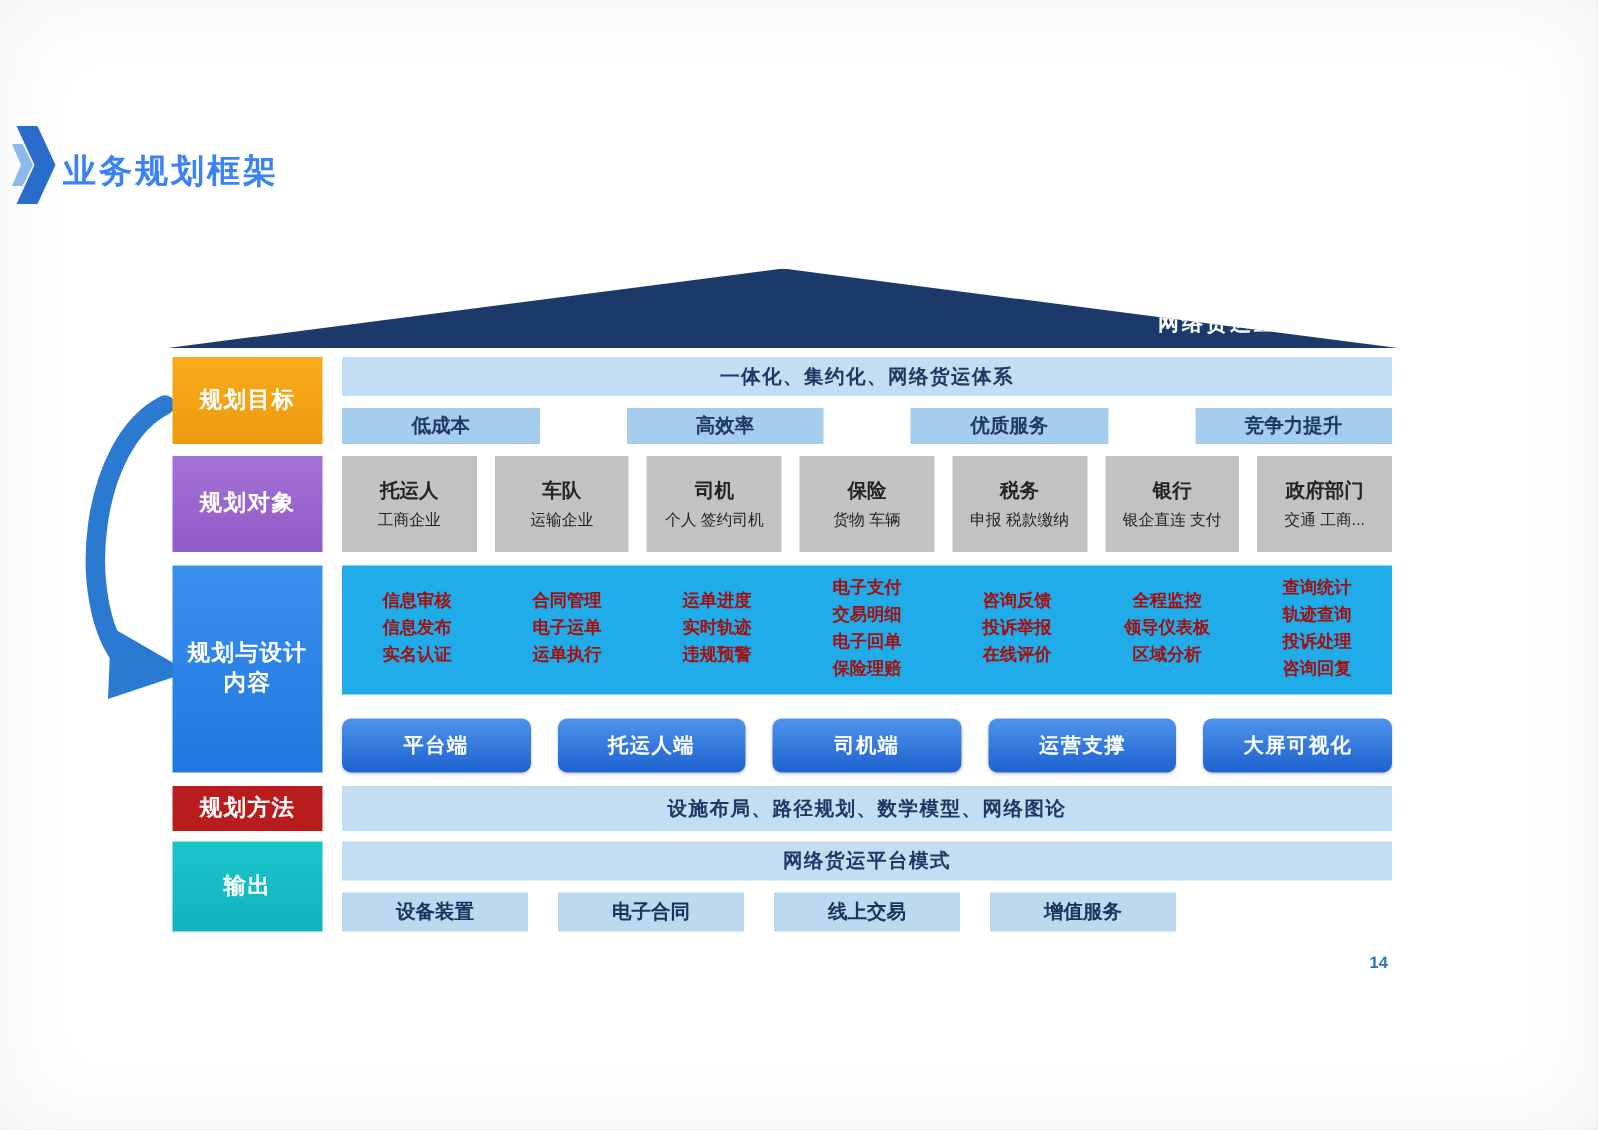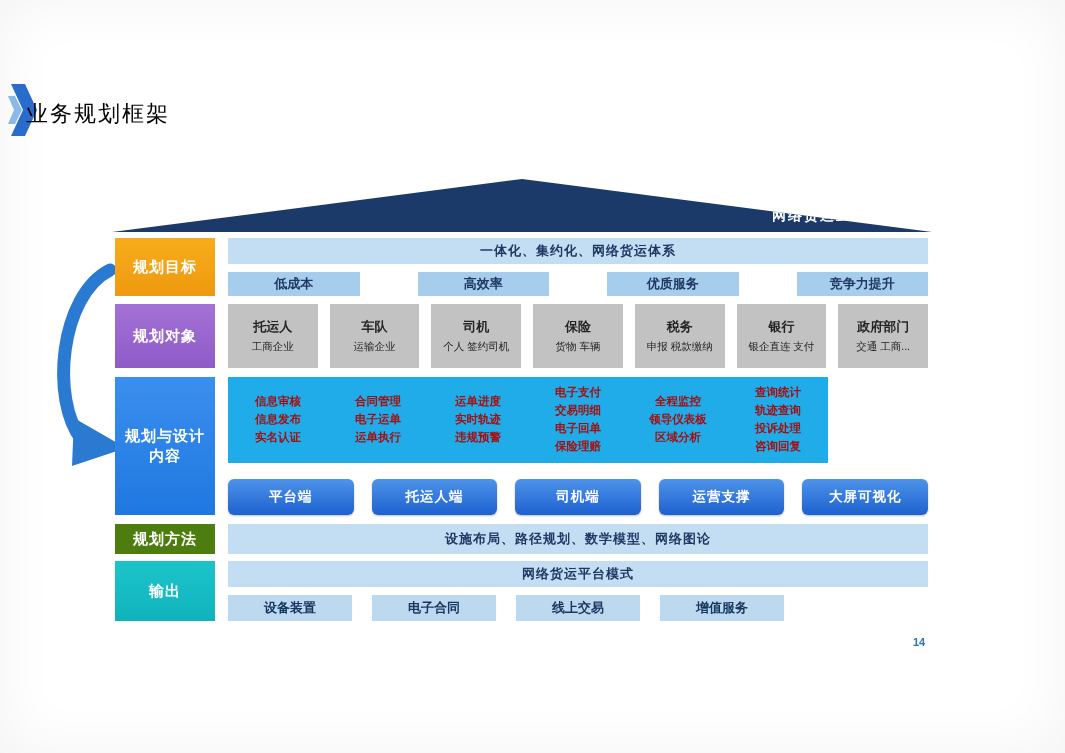--- a/index.html
+++ b/index.html
@@ -1,31 +1,31 @@
 <!DOCTYPE html>
 <html><head>
 <meta charset="utf-8">
 <style>
   *{box-sizing:border-box;margin:0;padding:0}
   html,body{background:#e6e6e6}
   body{font-family:"Liberation Sans","DejaVu Sans",sans-serif}
   .slide{position:relative;width:1065px;height:753px;background:#ffffff;overflow:hidden;
          box-shadow:inset 0 0 60px rgba(0,0,0,0.05)}
-  .slide-title{position:absolute;left:26px;top:99px;font-size:22px;font-weight:normal;color:#000000;letter-spacing:2px}
+  .slide-title{position:absolute;left:42px;top:99px;font-size:22px;font-weight:bold;color:#3b82f6;letter-spacing:2px}
   .chevron{position:absolute;left:8px;top:84px}
   .roof{position:absolute;left:112px;top:179px;width:820px;height:53px;background:#1b3a69;
         clip-path:polygon(50% 0,100% 100%,0 100%);
         display:flex;align-items:flex-end;justify-content:flex-end;color:#fff;font-weight:bold;font-size:14px;letter-spacing:2px}
   .roof span{margin-bottom:7px}
   .lbl{position:absolute;left:115px;width:100px;display:flex;flex-direction:column;align-items:center;justify-content:center;
        color:#fff;font-weight:bold;font-size:15px;text-align:center;line-height:1.35;letter-spacing:1px}
   .lbl-goals{top:238px;height:58px;background:linear-gradient(180deg,#f8ac1c,#ee9a0e)}
   .lbl-objects{top:304px;height:64px;background:linear-gradient(180deg,#a471d6,#8f5bc8)}
   .lbl-design{top:377px;height:138px;background:linear-gradient(180deg,#3b8fee,#1f78e0)}
-  .lbl-methods{top:524px;height:30px;background:#4d7c0f}
+  .lbl-methods{top:524px;height:30px;background:#b91c1c}
   .lbl-output{top:561px;height:60px;background:linear-gradient(180deg,#1cc4ca,#10b3bc)}
   .content{position:absolute;left:228px;width:700px}
   .banner{background:#c3def2;color:#1f3864;font-weight:bold;font-size:13px;display:flex;align-items:center;justify-content:center;letter-spacing:1px}
   .row-goals{top:238px;height:58px;display:flex;flex-direction:column;justify-content:space-between}
   .row-goals .banner{height:26px}
   .goal-items{height:24px;display:grid;grid-template-columns:repeat(4,1fr);gap:58px}
   .goal-box{background:#a6cdeb;color:#1f3864;font-weight:bold;font-size:13px;display:flex;align-items:center;justify-content:center}
   .row-objects{top:304px;height:64px;display:grid;grid-template-columns:repeat(7,1fr);gap:12px}
   .obj-box{background:#c2c2c2;display:flex;flex-direction:column;align-items:center;justify-content:center;gap:4px;color:#242424;text-align:center}
   .obj-title{font-size:13px;font-weight:bold}
@@ -135,20 +135,25 @@
         <span>实时轨迹</span>
         <span>违规预警</span>
       </div>
       <div class="feat-box">
         <span>电子支付</span>
         <span>交易明细</span>
         <span>电子回单</span>
         <span>保险理赔</span>
       </div>
       <div class="feat-box">
+        <span>咨询反馈</span>
+        <span>投诉举报</span>
+        <span>在线评价</span>
+      </div>
+      <div class="feat-box">
         <span>全程监控</span>
         <span>领导仪表板</span>
         <span>区域分析</span>
       </div>
       <div class="feat-box">
         <span>查询统计</span>
         <span>轨迹查询</span>
         <span>投诉处理</span>
         <span>咨询回复</span>
       </div>

